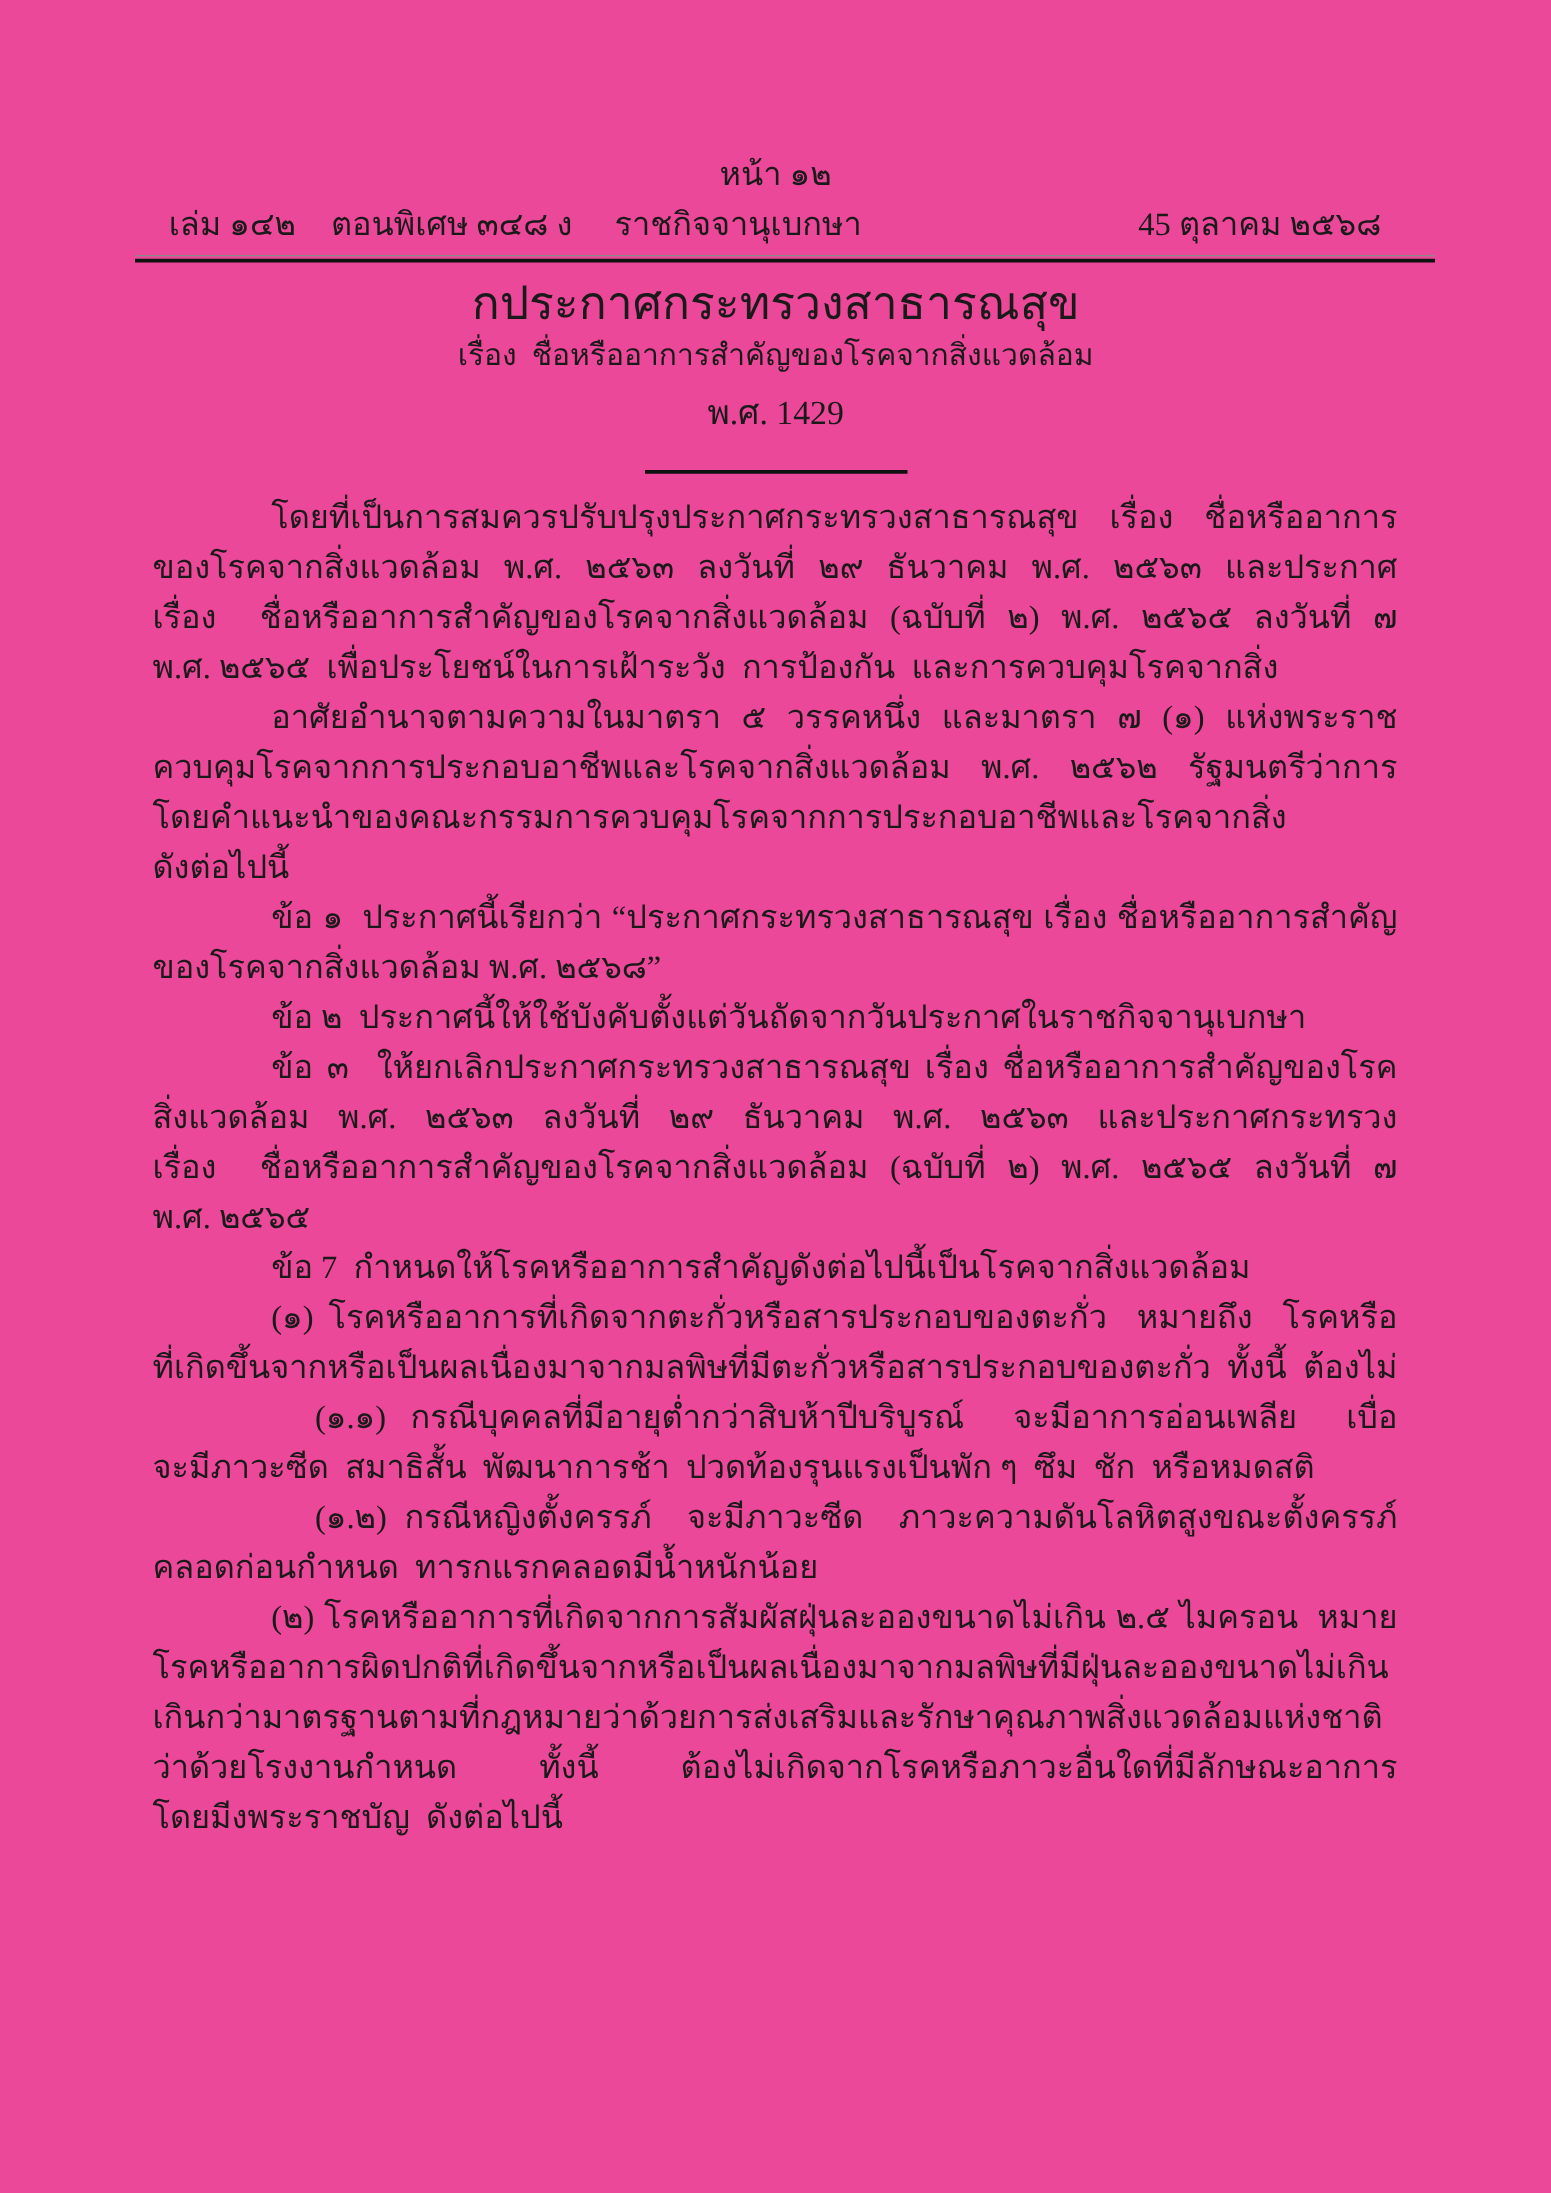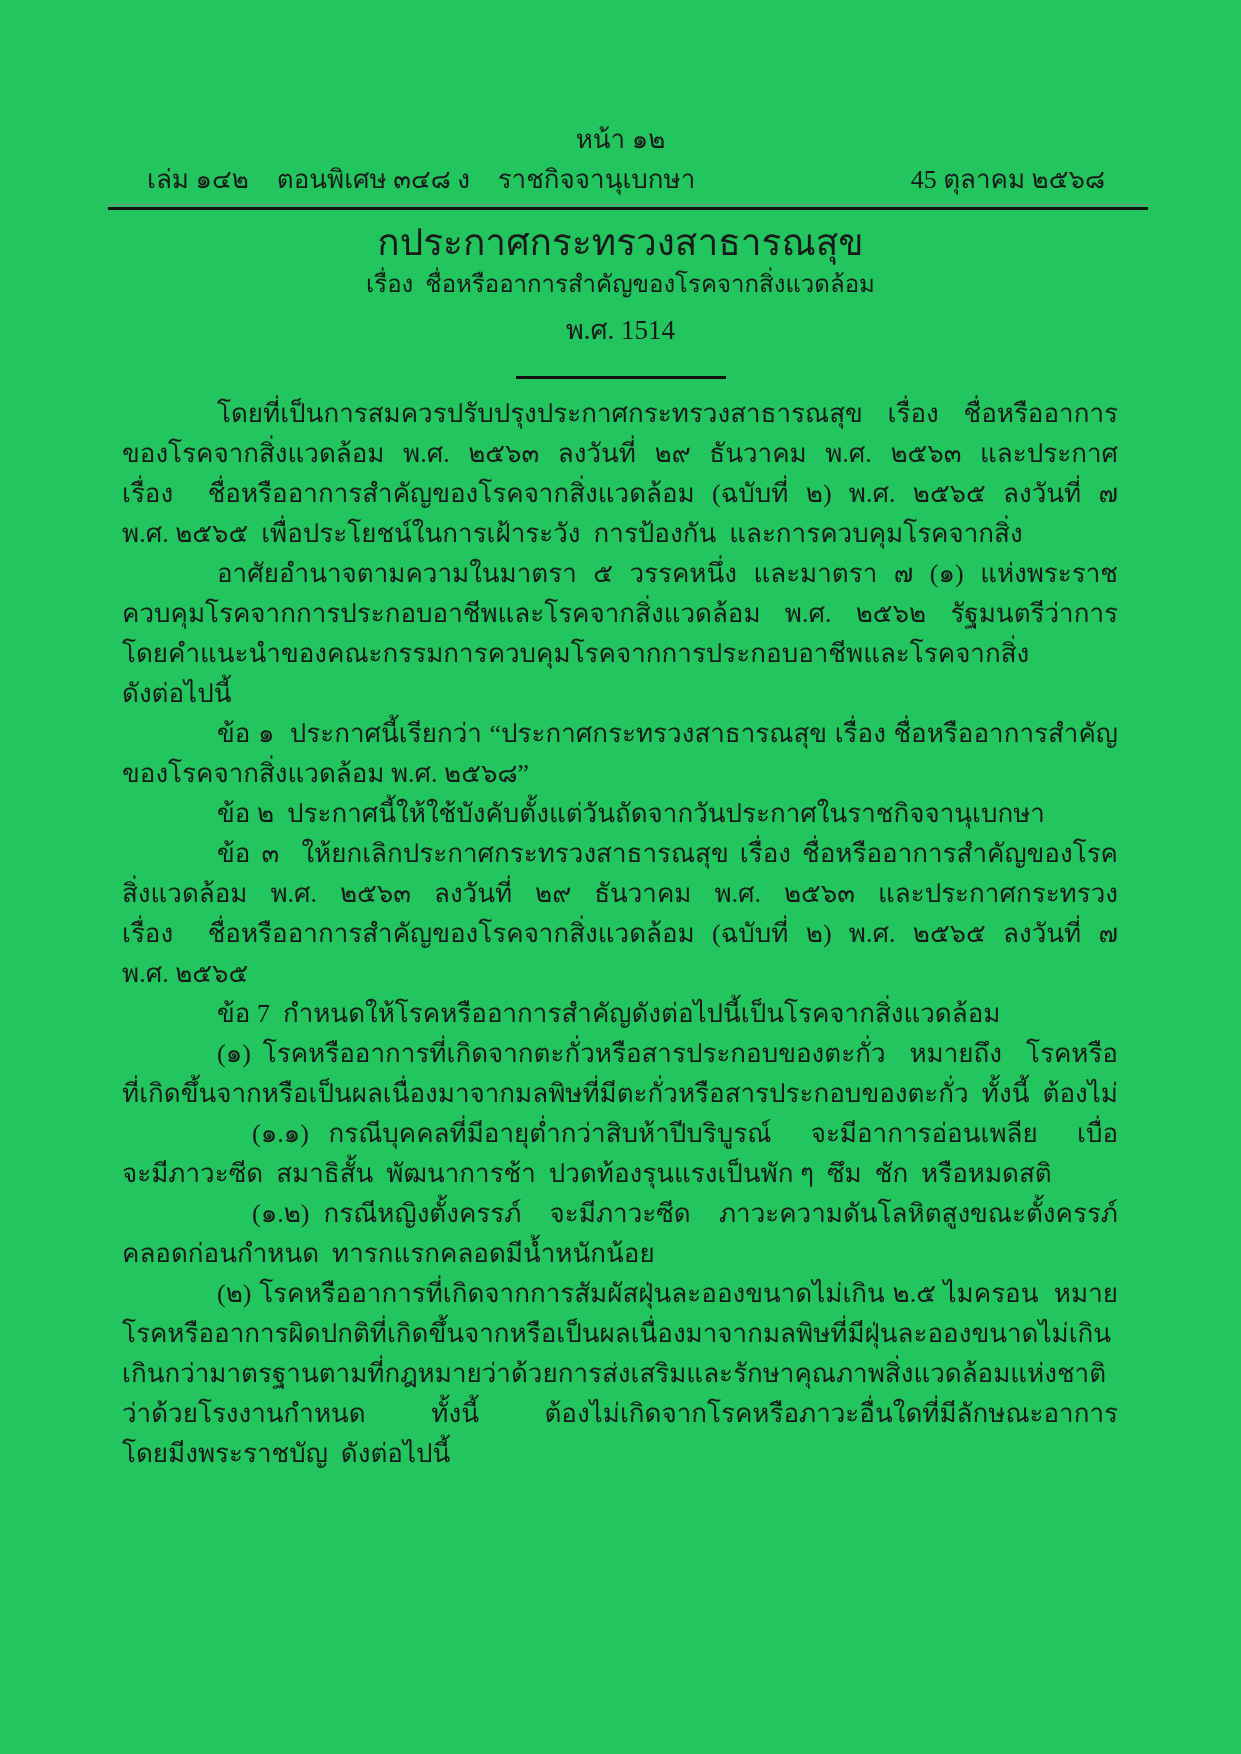--- a/index.html
+++ b/index.html
@@ -1,34 +1,33 @@
 <!DOCTYPE html>
 <html lang="th"><head>
 <meta charset="utf-8">
 <style>
   html, body { margin: 0; padding: 0; background: #e8e8e8; }
   .page {
     position: relative;
     width: 1241px;
     height: 1754px;
     margin: 0 auto;
-    background: #22c55e;
+    background: #ec4899;
     color: #1a1a1a;
     font-family: "Liberation Serif", "DejaVu Serif", serif;
     overflow: hidden;
   }
   
   .hdr-page-no {
     position: absolute; top: 118px; left: 0; right: 0;
     text-align: center; font-size: 26px; white-space: pre;
   }
   .hdr-row {
     position: absolute; top: 158px; left: 0; right: 0; height: 40px;
     font-size: 26px;
-    margin-left: 12px;
   }
   .hdr-left  { position: absolute; left: 135px; top: 0; white-space: pre; }
   .hdr-left .vol { margin-right: 28px; }
   .hdr-center{ position: absolute; left: 0; right: 60px; top: 0; text-align: center; white-space: pre; }
   .hdr-right { position: absolute; right: 136px; top: 0; white-space: pre; }
   .hdr-rule {
     position: absolute; top: 204px; left: 108px; width: 1040px; height: 2px;
     border-top: 1px solid #8a8a8a; border-bottom: 3px solid #111;
   }
   
@@ -76,21 +75,21 @@
   <div class="hdr-row">
     <span class="hdr-left"><span class="vol">เล่ม ๑๔๒</span><span>ตอนพิเศษ ๓๔๘ ง</span></span>
     <span class="hdr-center">ราชกิจจานุเบกษา</span>
     <span class="hdr-right">45 ตุลาคม ๒๕๖๘</span>
   </div>
 
   <div class="hdr-rule"></div>
 
   <div class="title-1">กประกาศกระทรวงสาธารณสุข</div>
   <div class="title-2">เรื่อง  ชื่อหรืออาการสำคัญของโรคจากสิ่งแวดล้อม</div>
-  <div class="title-3">พ.ศ. 1514</div>
+  <div class="title-3">พ.ศ. 1429</div>
   <div class="title-rule"></div>
 
   <div class="doc-body">
       <div class="para">
         <div class="line ind-normal">โดยที่เป็นการสมควรปรับปรุงประกาศกระทรวงสาธารณสุข  เรื่อง  ชื่อหรืออาการสำคัญ</div>
         <div class="line">ของโรคจากสิ่งแวดล้อม พ.ศ. ๒๕๖๓ ลงวันที่ ๒๙ ธันวาคม พ.ศ. ๒๕๖๓ และประกาศกระทรวงสาธารณสุข</div>
         <div class="line">เรื่อง  ชื่อหรืออาการสำคัญของโรคจากสิ่งแวดล้อม (ฉบับที่ ๒) พ.ศ. ๒๕๖๕ ลงวันที่ ๗ มีนาคม</div>
         <div class="line lastline">พ.ศ. ๒๕๖๕  เพื่อประโยชน์ในการเฝ้าระวัง  การป้องกัน  และการควบคุมโรคจากสิ่งแวดล้อม</div>
       </div>
       <div class="para">

